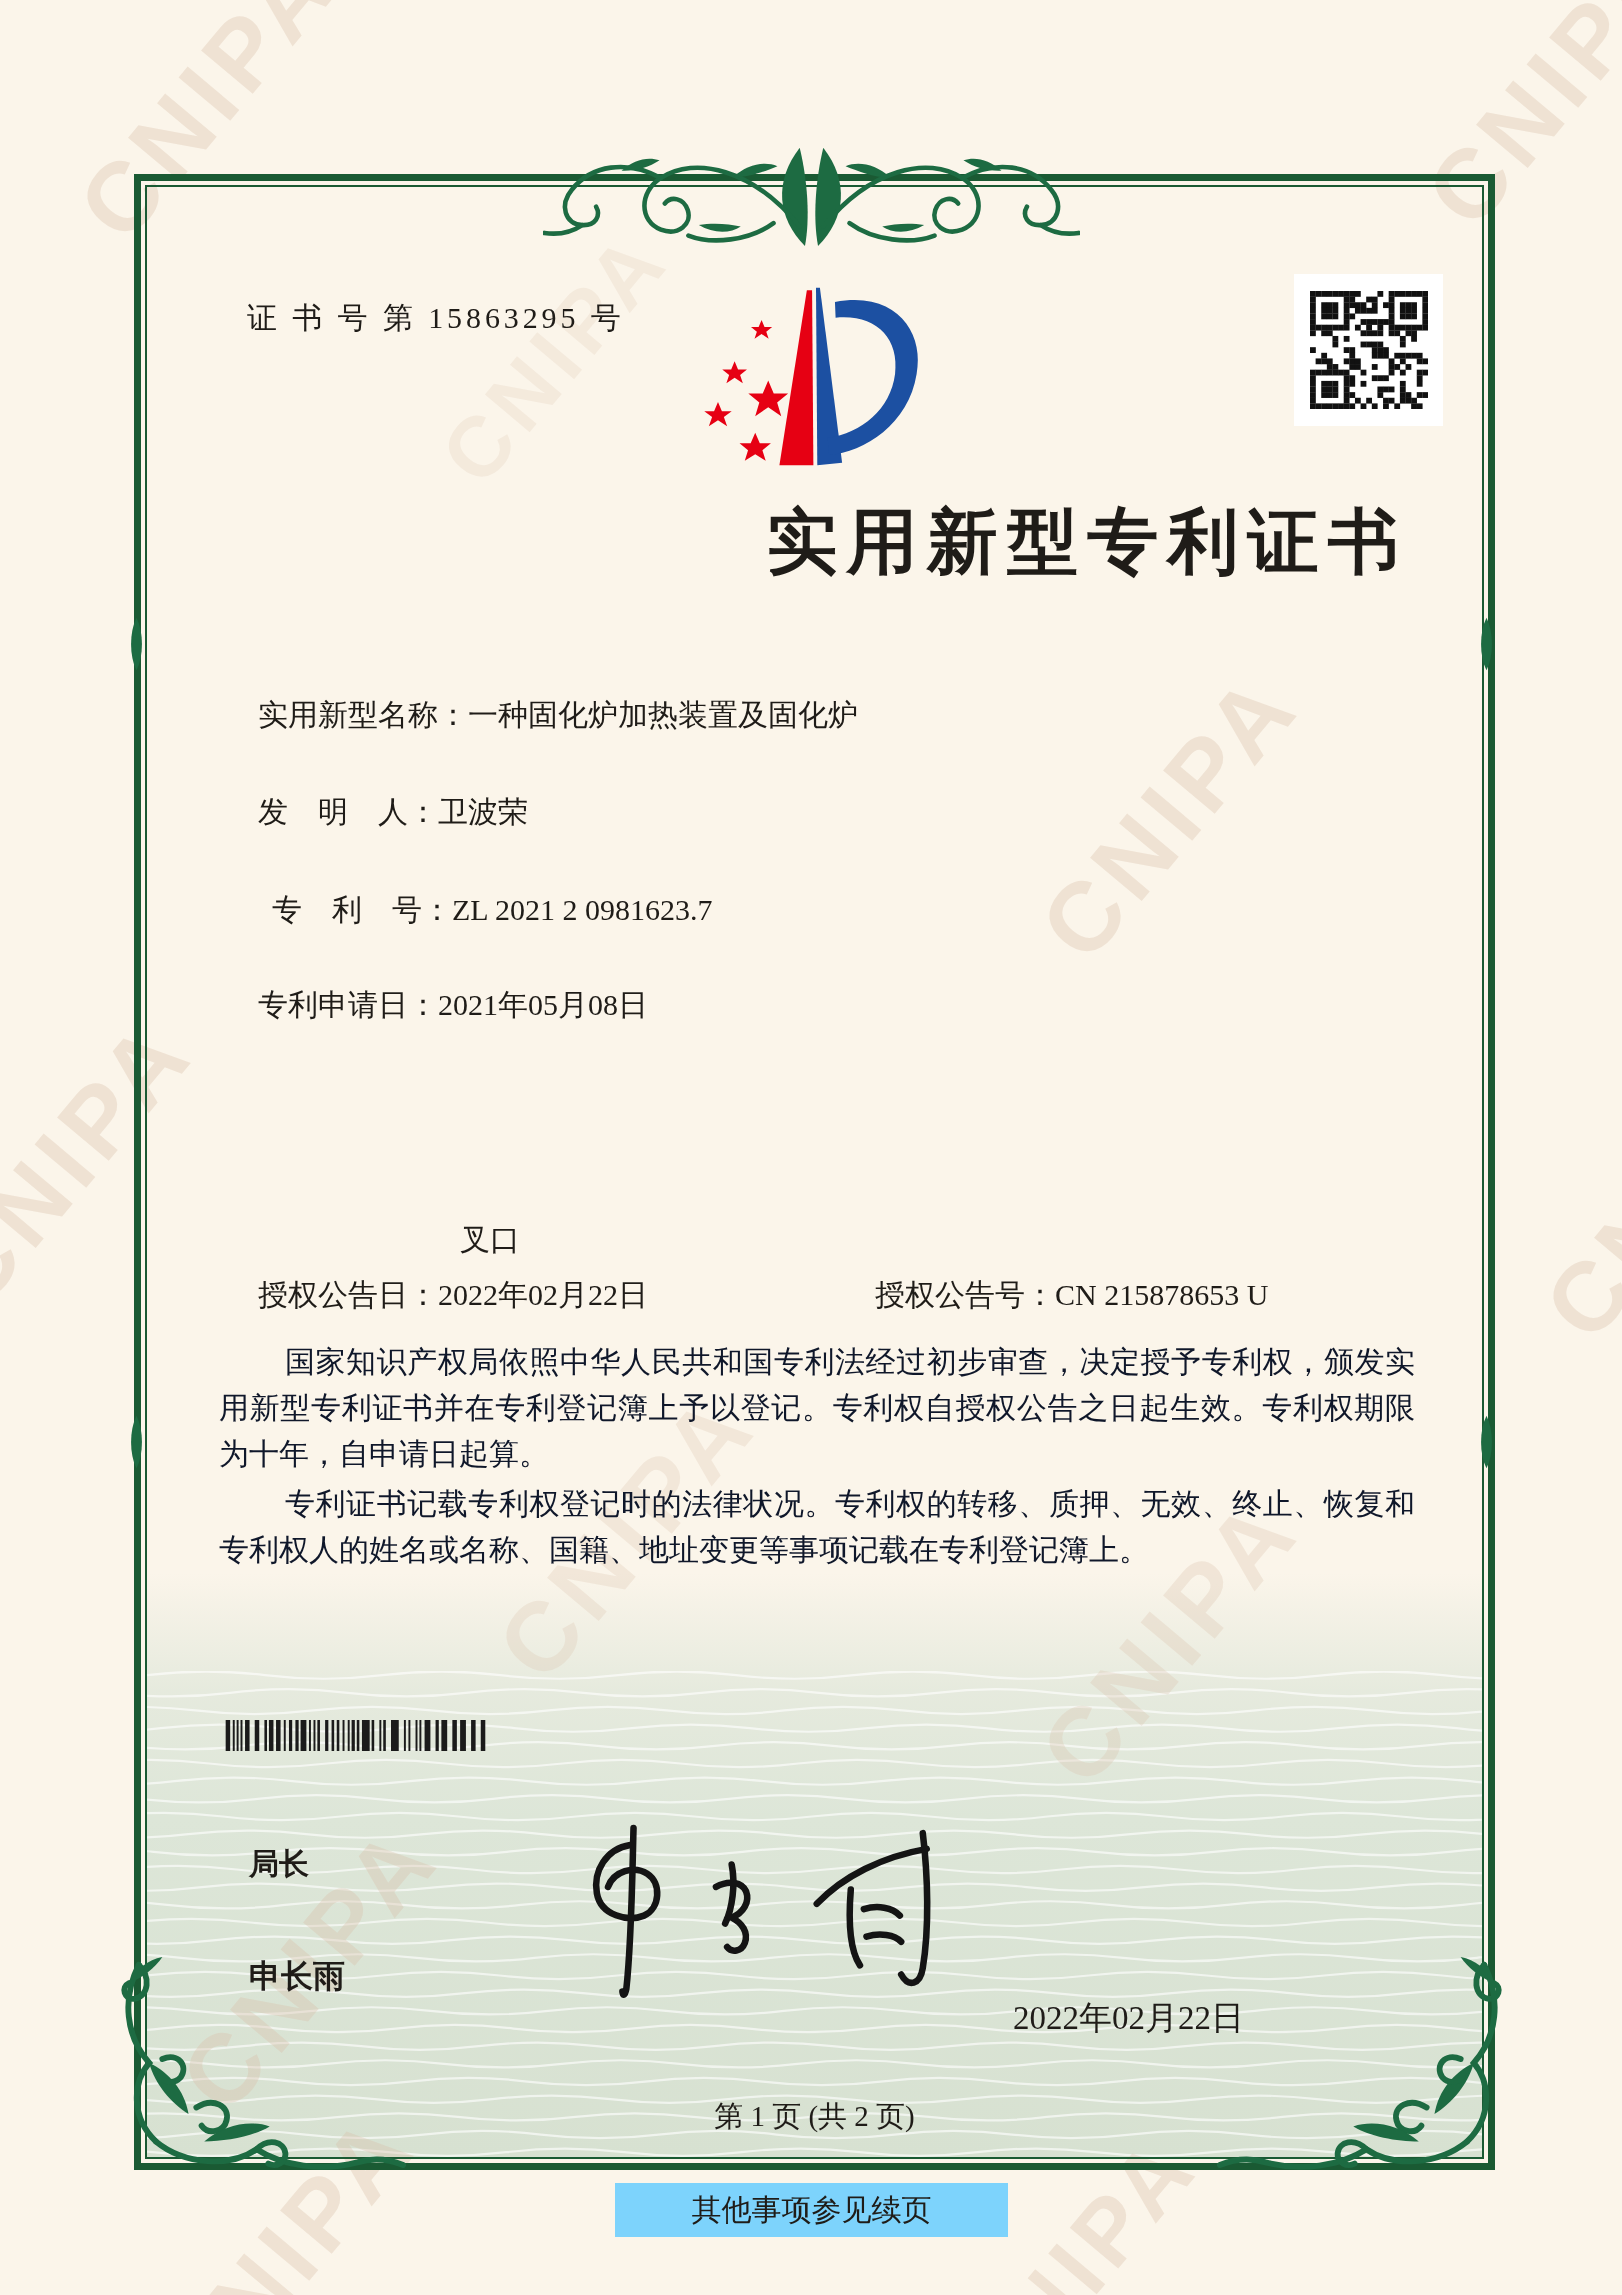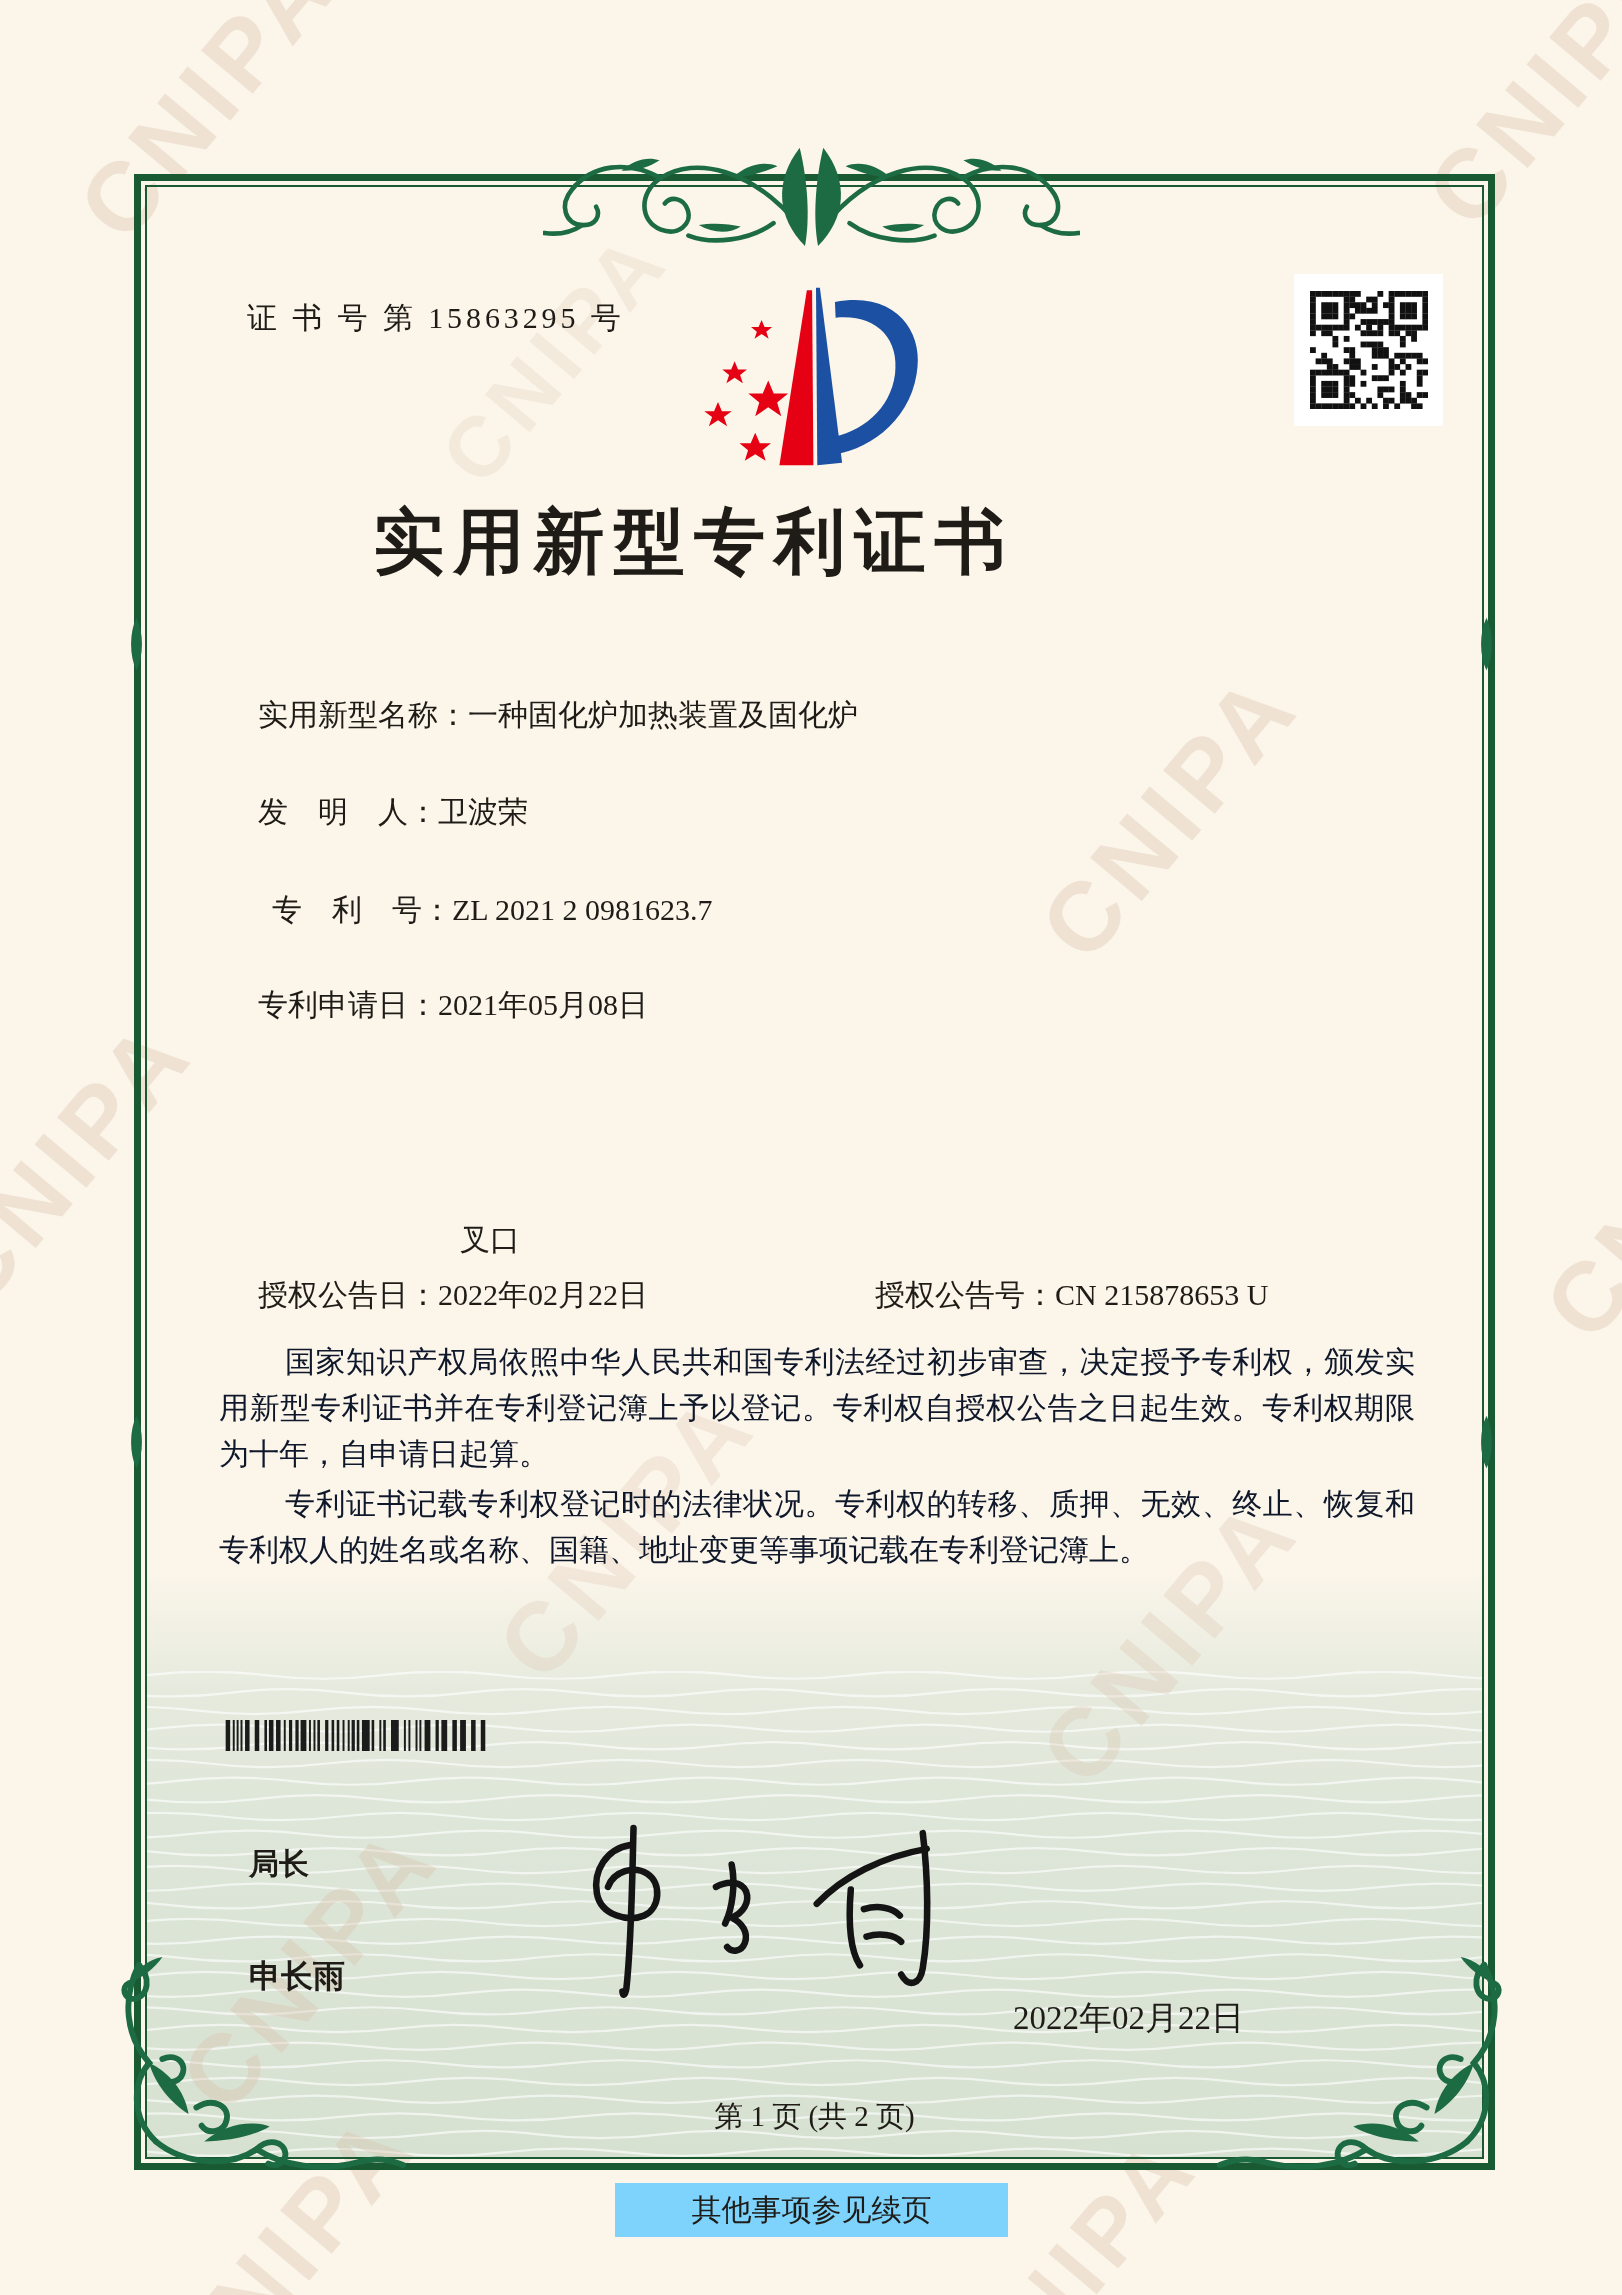--- a/index.html
+++ b/index.html
@@ -353,21 +353,21 @@
         <rect x="60" y="171.42857142857142" width="8.871428571428572" height="8.871428571428572" fill="#111111"></rect>
         <rect x="77.14285714285714" y="171.42857142857142" width="8.871428571428572" height="8.871428571428572" fill="#111111"></rect>
         <rect x="94.28571428571428" y="171.42857142857142" width="8.871428571428572" height="8.871428571428572" fill="#111111"></rect>
         <rect x="111.42857142857143" y="171.42857142857142" width="8.871428571428572" height="8.871428571428572" fill="#111111"></rect>
         <rect x="128.57142857142856" y="171.42857142857142" width="8.871428571428572" height="8.871428571428572" fill="#111111"></rect>
         <rect x="154.28571428571428" y="171.42857142857142" width="8.871428571428572" height="8.871428571428572" fill="#111111"></rect>
         <rect x="162.85714285714286" y="171.42857142857142" width="8.871428571428572" height="8.871428571428572" fill="#111111"></rect>
       </svg>
   </div>
 
-  <div class="t content" style="left:0;width:1388px;top:495px;font-size:71px;font-weight:bold;letter-spacing:9.2px;text-align:center;">实用新型专利证书</div>
+  <div class="t content" style="left:0;width:1388px;top:495px;font-size:71px;font-weight:bold;letter-spacing:9.2px;text-align:right;padding-left:20px;">实用新型专利证书</div>
 
   <div class="t content fieldrow" style="left:222px;top:695px;"><span>实用新型名称：</span><span>一种固化炉加热装置及固化炉</span></div>
 
   <div class="t content fieldrow" style="left:222px;top:792px;"><span>发　明　人：</span><span>卫波荣</span></div>
 
   <div class="t content fieldrow" style="left:236px;top:890px;"><span>专　利　号：</span><span>ZL 2021 2 0981623.7</span></div>
 
   <div class="t content fieldrow" style="left:222px;top:985px;"><span>专利申请日：</span><span>2021年05月08日</span></div>
 
 

